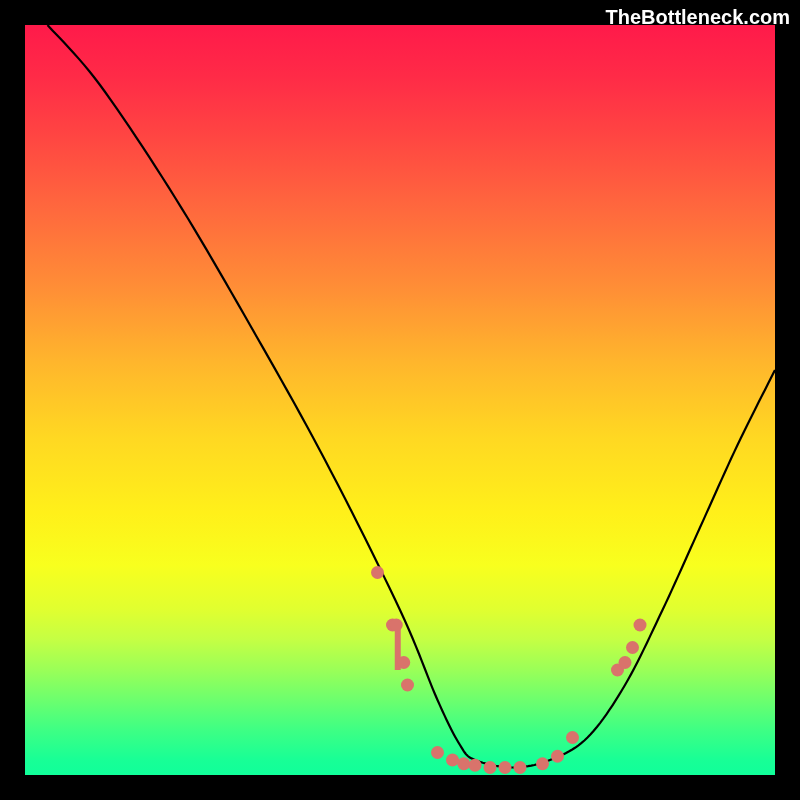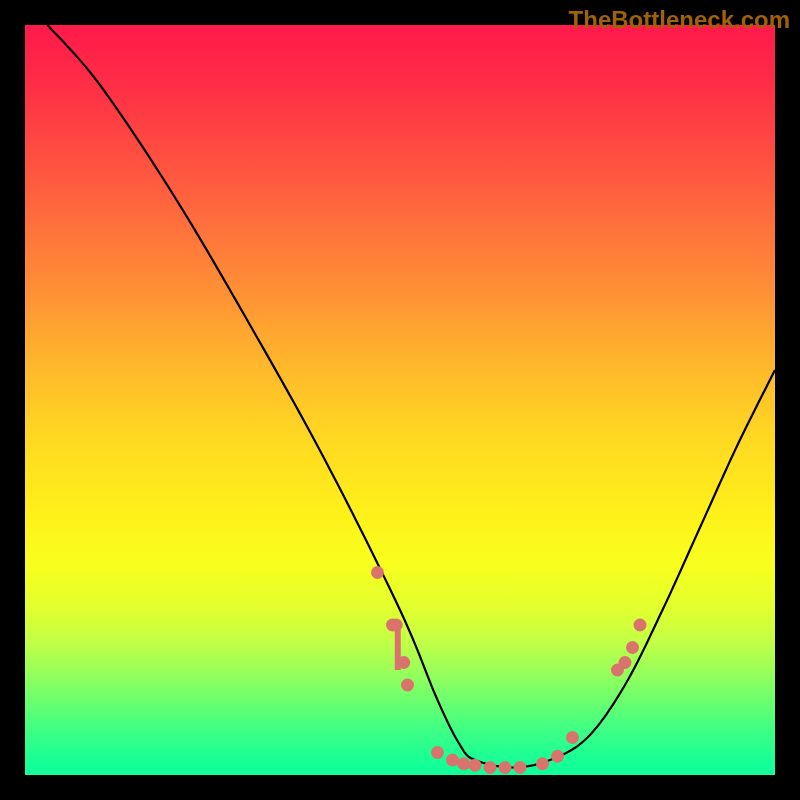--- a/index.html
+++ b/index.html
@@ -8,22 +8,22 @@
     height: 800px;
     background: #000;
     position: relative;
     font-family: Arial, sans-serif;
     overflow: hidden;
   }
   .watermark {
     position: absolute;
     top: 6px;
     right: 10px;
-    color: #a16207;
-    font-size: 24px;
+    color: #ffffff;
+    font-size: 20px;
     font-weight: bold;
     z-index: 10;
   }
   .plot-area {
     position: absolute;
     left: 25px;
     top: 25px;
     width: 750px;
     height: 750px;
     overflow: hidden;

